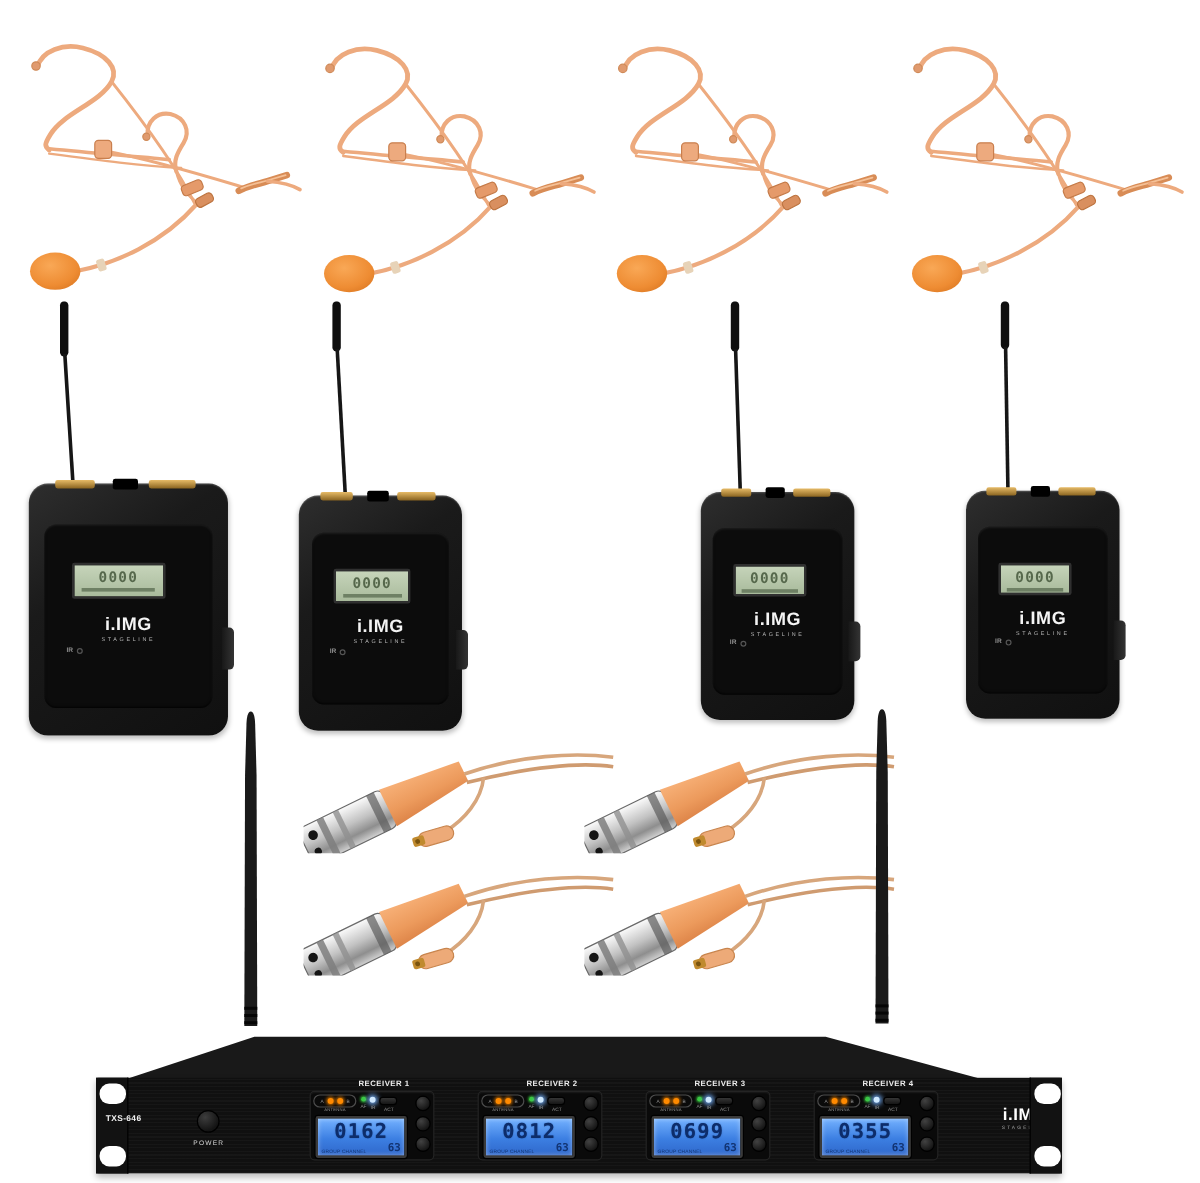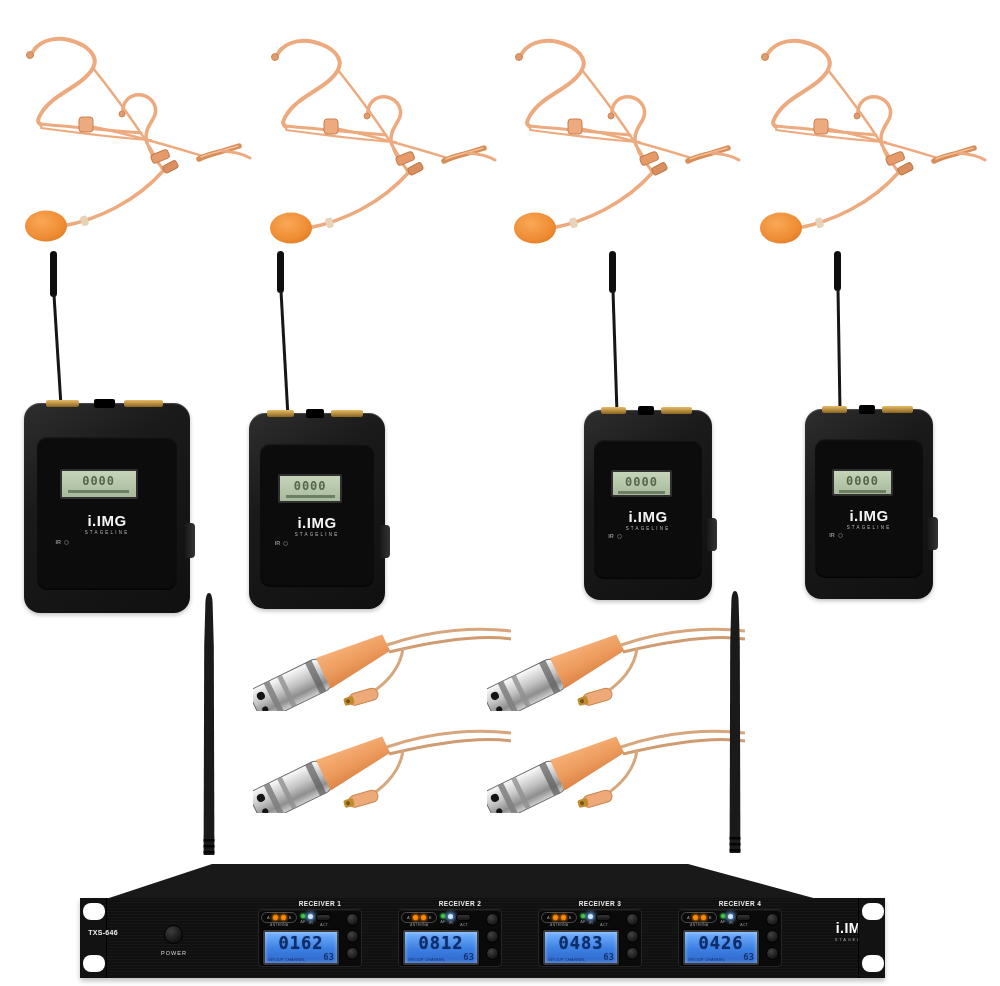--- a/index.html
+++ b/index.html
@@ -404,21 +404,21 @@
           <div class="led-item">
             <span class="led led-ir"></span>
             <span class="led-caption">IR</span>
           </div>
           <div class="led-item">
             <span class="act-btn"></span>
             <span class="led-caption">ACT</span>
           </div>
         </div>
         <div class="mod-lcd">
-          <div class="freq">0483</div>
+          <div class="freq">0699</div>
           <div class="lcd-sub">
             <span class="gc">GROUP CHANNEL</span>
             <span class="chan">63</span>
           </div>
         </div>
         <div class="btn-col">
           <span class="round-btn"></span>
           <span class="round-btn"></span>
           <span class="round-btn"></span>
         </div>
@@ -445,21 +445,21 @@
           <div class="led-item">
             <span class="led led-ir"></span>
             <span class="led-caption">IR</span>
           </div>
           <div class="led-item">
             <span class="act-btn"></span>
             <span class="led-caption">ACT</span>
           </div>
         </div>
         <div class="mod-lcd">
-          <div class="freq">0426</div>
+          <div class="freq">0355</div>
           <div class="lcd-sub">
             <span class="gc">GROUP CHANNEL</span>
             <span class="chan">63</span>
           </div>
         </div>
         <div class="btn-col">
           <span class="round-btn"></span>
           <span class="round-btn"></span>
           <span class="round-btn"></span>
         </div>

